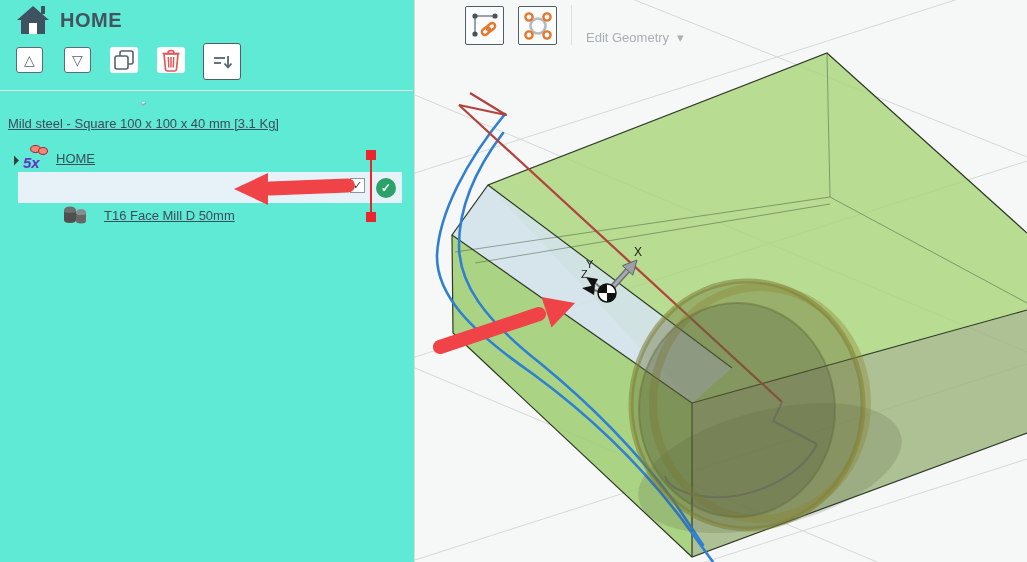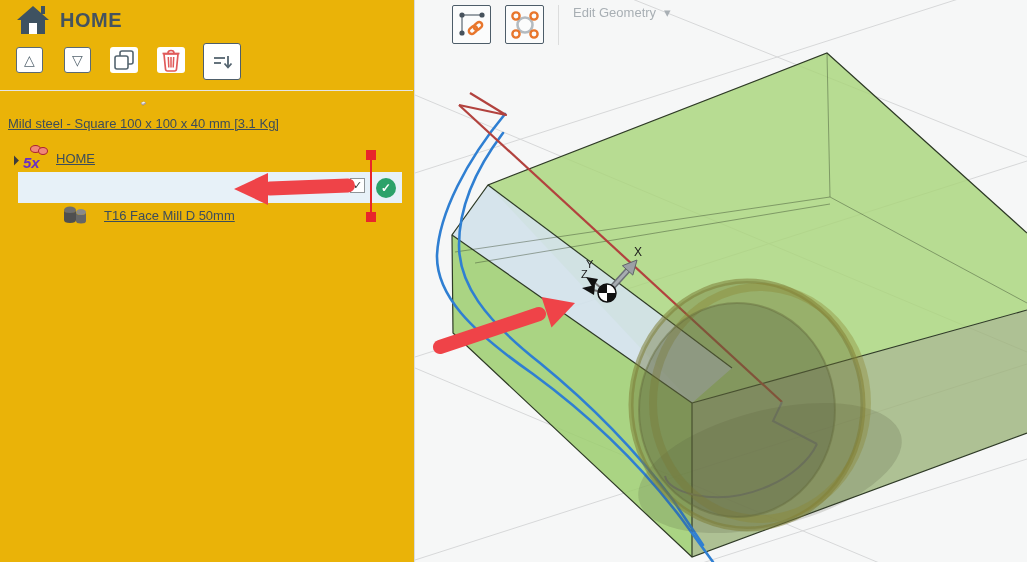--- a/index.html
+++ b/index.html
@@ -1,21 +1,21 @@
 <!DOCTYPE html>
 <html><head>
 <meta charset="utf-8">
 <style>
   * { margin:0; padding:0; box-sizing:border-box; }
   html,body { width:1027px; height:562px; overflow:hidden;
     font-family:"Liberation Sans", sans-serif; background:#fff; }
   .app { display:flex; width:1027px; height:562px; }
 
   
-  .left-panel { position:relative; width:415px; height:562px; background:#eab308;
+  .left-panel { position:relative; width:415px; height:562px; background:#5eead4;
     border-right:1px solid #d8dadc; flex:0 0 415px; }
   .lp-header { position:absolute; left:16px; top:4px; display:flex; align-items:center; gap:10px; }
   .lp-title { font-size:20px; font-weight:700; letter-spacing:0.5px; color:#44535f; }
   .lp-toolbar { position:absolute; left:0; top:43px; width:100%; height:40px; }
   .tb-btn { position:absolute; display:flex; align-items:center; justify-content:center;
     background:#fff; border:1.4px solid #5a6a76; border-radius:3px; cursor:pointer; }
   .tb-btn.plain { border:none; }
   .tb-glyph { color:#54646f; font-size:14px; line-height:1; }
   .lp-sep { position:absolute; left:0; top:90px; width:413px; border-top:1px solid #e4e5e6; }
 
@@ -32,21 +32,21 @@
     display:flex; align-items:center; justify-content:center; }
   .scrub-line { position:absolute; left:370px; top:155px; width:2px; height:60px; background:#e8262b; }
   .scrub-sq { position:absolute; left:366px; width:10px; height:10px; background:#e8262b; }
   .setup-5x { position:relative; width:26px; height:26px; }
   .setup-5x .fx { position:absolute; left:0; bottom:0; font-size:15px; font-weight:800; color:#6a2fc4; font-style:italic; }
   .setup-5x .disk { position:absolute; border-radius:50%; border:1px solid #a23; background:#f08878; }
 
   
   .right-panel { position:relative; flex:1; height:562px; background:#f6f7f7; overflow:hidden; }
   .vp-canvas { position:absolute; left:0; top:0; width:612px; height:562px; cursor:grab; }
-  .vp-toolbar { position:absolute; left:12px; top:5px; display:flex; align-items:flex-start; height:40px;padding-left:25px; }
+  .vp-toolbar { position:absolute; left:25px; top:5px; display:flex; align-items:flex-end; height:40px;padding-left:25px; }
   .vp-btn { width:39px; height:39px; background:#fbfcfc; border:1.5px solid #4d5d69; border-radius:2px;
     display:flex; align-items:center; justify-content:center; cursor:pointer; margin-right:14px; }
   .vp-div { width:1px; height:40px; background:#dcdddd; margin:0 14px 0 0; }
   .vp-menu { display:flex; align-items:center; gap:8px; color:#a8afb4; font-size:13px; cursor:default; }
 </style>
 </head>
 <body>
 
 <div class="app">
 

